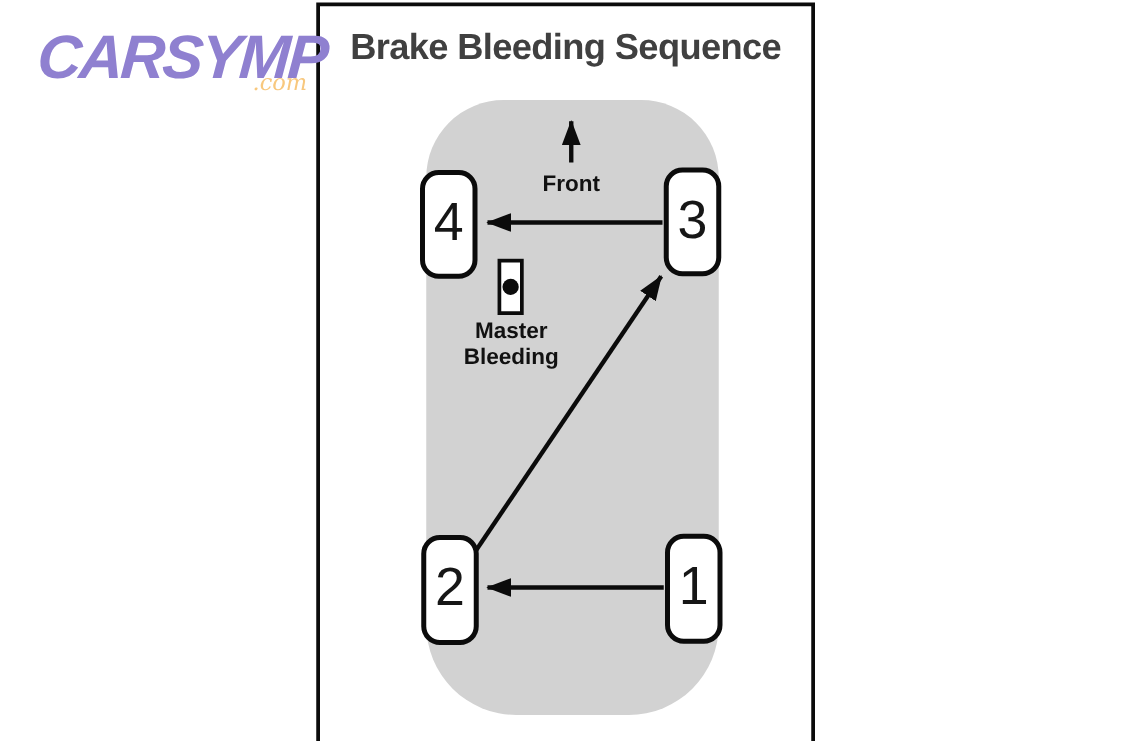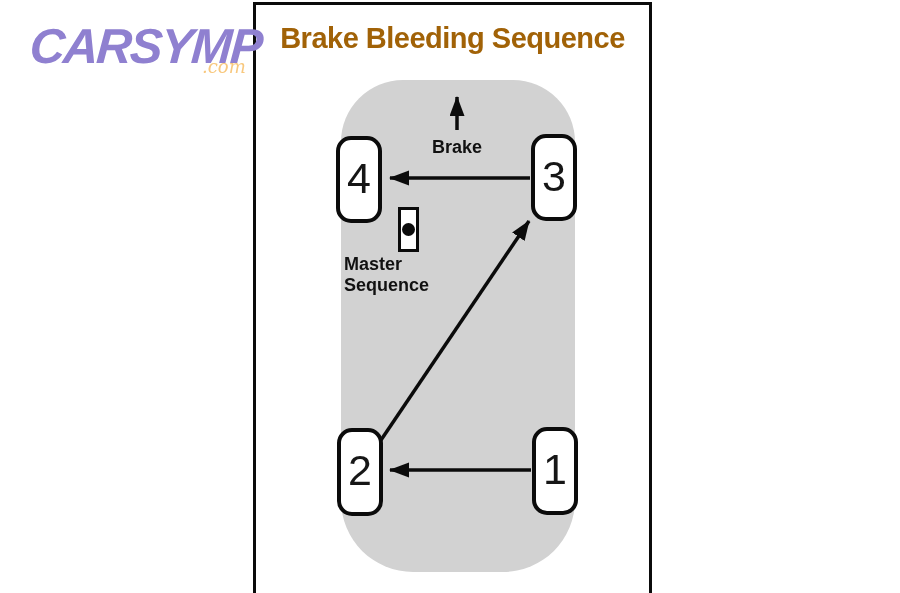--- a/index.html
+++ b/index.html
@@ -26,21 +26,21 @@
     border:3px solid var(--line-color);
     background:#ffffff;
     z-index:1;
   }
   .title{
     position:absolute;
     left:253px;top:22px;width:399px;
     text-align:center;
     font-size:29px;font-weight:bold;
     letter-spacing:-0.5px;
-    color:#a16207;
+    color:#404040;
     z-index:2;
   }
   
   .car-body{
     position:absolute;
     left:341px;top:80px;
     width:234px;height:492px;
     background:var(--body-gray);
     border-radius:62px 62px 72px 72px;
     z-index:1;
@@ -91,21 +91,21 @@
     display:flex;align-items:center;justify-content:center;
     z-index:4;
   }
   .master-cyl .dot{
     width:13px;height:13px;border-radius:50%;
     background:var(--line-color);
   }
   .master-label{
     position:absolute;
     left:344px;top:254px;width:130px;
-    text-align:left;
+    text-align:center;
     font-size:18px;font-weight:bold;color:#111;
     line-height:21px;
     z-index:4;
   }
   
   .logo{
     position:absolute;left:30px;top:22px;
     z-index:10;
     white-space:nowrap;
   }
@@ -161,28 +161,28 @@
   <div class="wheel wheel-3">
     <span>3</span>
   </div>
   <div class="wheel wheel-2">
     <span>2</span>
   </div>
   <div class="wheel wheel-1">
     <span>1</span>
   </div>
 
-  <div class="front-label">Brake</div>
+  <div class="front-label">Front</div>
 
   <div class="master-cyl">
     <div class="dot"></div>
   </div>
   <div class="master-label">
     <div>Master</div>
-    <div>Sequence</div>
+    <div>Bleeding</div>
   </div>
 
   <div class="logo">
     <span class="brand">CARSYMP</span>
     <span class="tld">.com</span>
   </div>
 
 </div>
 
 </body></html>

